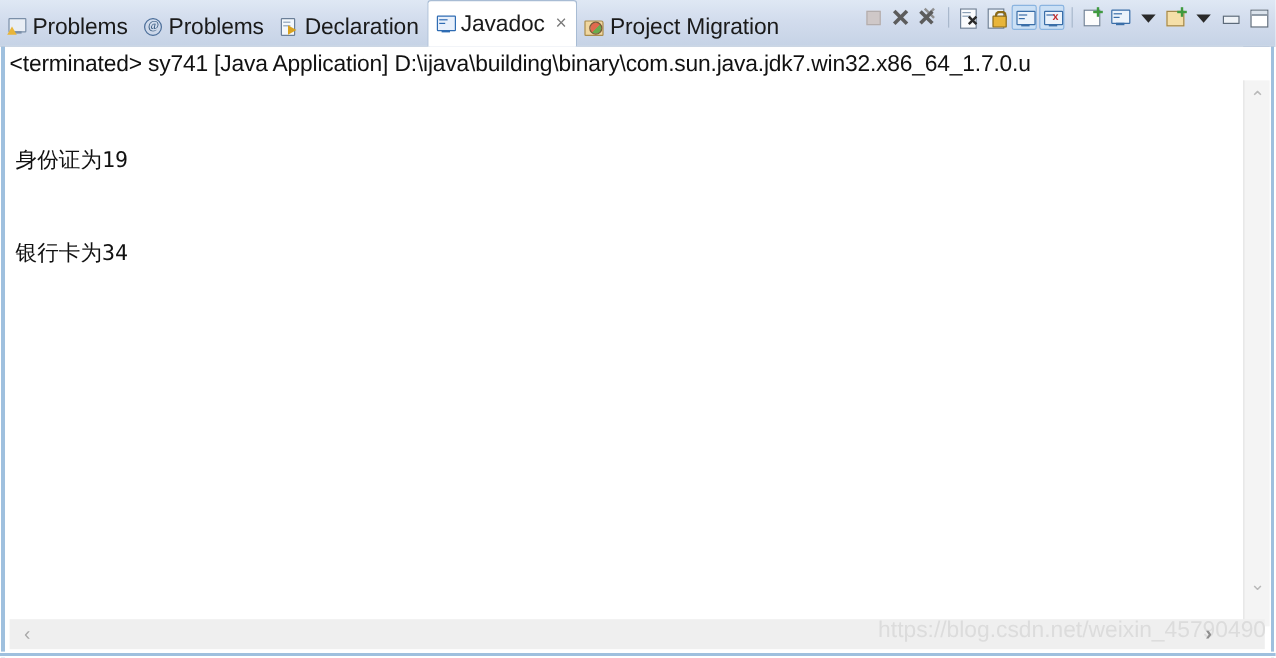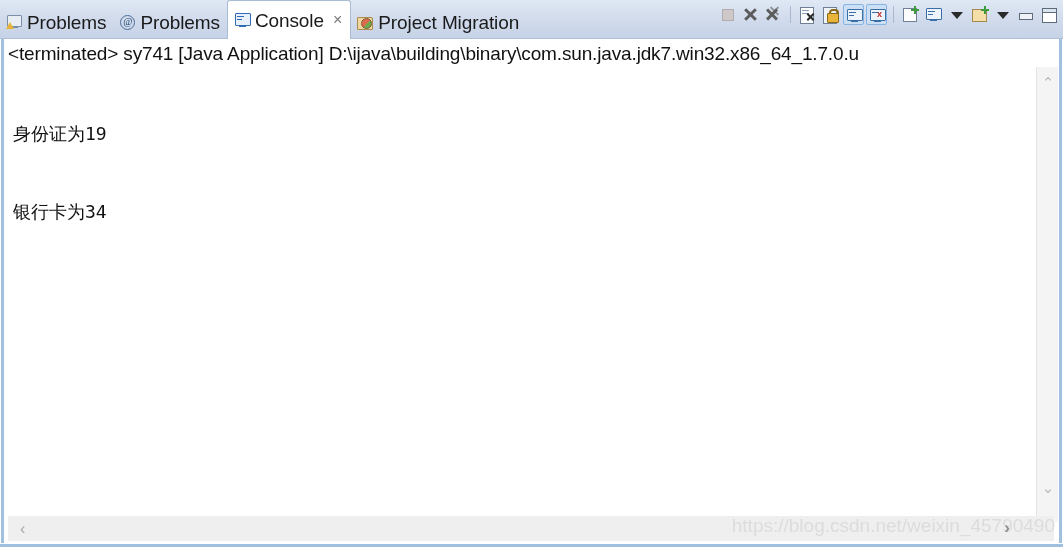--- a/index.html
+++ b/index.html
@@ -496,29 +496,38 @@
         <span class="tab-label">Problems</span>
       </div>
 
       <div class="tab inactive">
         <span class="ticon icon-javadoc">
           <span class="at">@</span>
         </span>
         <span class="tab-label">Problems</span>
       </div>
 
+      <div class="tab inactive">
+        <span class="ticon icon-decl">
+          <span class="pg"></span>
+          <span class="ln" style="top:4px"></span>
+          <span class="ln" style="top:7px"></span>
+          <span class="arr"></span>
+        </span>
+        <span class="tab-label">Declaration</span>
+      </div>
 
       <div class="tab active">
         <span class="ticon icon-console">
           <span class="scr"></span>
             <span class="txt"></span>
             <span class="txt2"></span>
             <span class="base"></span>
         </span>
-        <span class="tab-label">Console</span>
+        <span class="tab-label">Javadoc</span>
         <span class="tab-close">×</span>
       </div>
 
       <div class="tab inactive">
         <span class="ticon icon-migration">
           <span class="fld"></span>
             <span class="r1"></span>
         </span>
         <span class="tab-label">Project Migration</span>
       </div>

